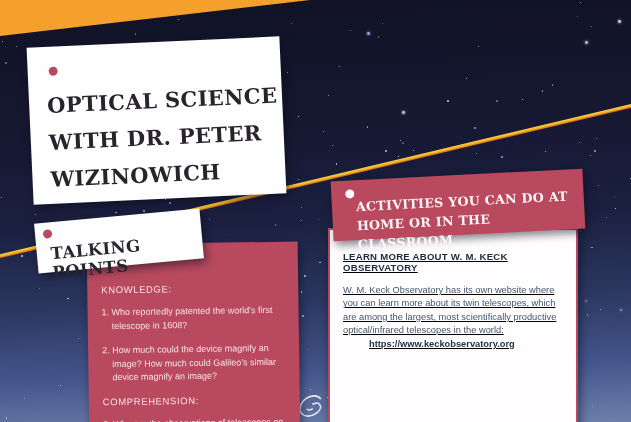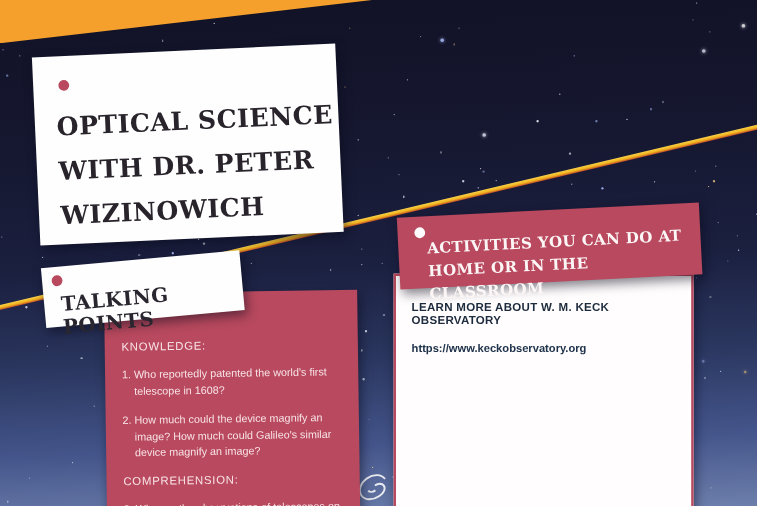--- a/index.html
+++ b/index.html
@@ -38,25 +38,25 @@
   .tp-section{font-size:9.5px;letter-spacing:.6px;margin:0 0 11px 0;}
   .tp-question{font-size:9px;line-height:13.5px;margin:0 0 11px 0;padding-left:10px;text-indent:-10px;}
   .card-tp-header{left:36px;top:216px;width:166px;height:50px;background:#fefefe;transform:rotate(-5.2deg);z-index:6;}
   .card-tp-header .pin-dot{left:8px;top:7px;}
   .tp-header-text{margin:22px 0 0 14px;color:#2a2630;font-family:"DejaVu Serif",serif;font-weight:700;
     font-size:16.5px;letter-spacing:.4px;}
 
   
   .card-keck{left:328px;top:228px;width:250px;height:212px;background:#fffdfd;border:2px solid var(--rose,#b8495e);
     box-sizing:border-box;z-index:4;}
-  .keck-content{margin:21px 12px 0 13px;}
+  .keck-content{margin:21px 12px 0 13px;text-decoration:underline;}
   .keck-heading{color:#1d2b3e;font-weight:700;font-size:9.6px;letter-spacing:.25px;margin:0 0 7px 0;}
   .keck-p{color:#42556b;font-size:9.3px;line-height:13.4px;margin:11px 0 0 0;}
   .keck-link{color:#20334c;font-weight:700;}
-  .keck-link.block{display:block;}
+  .keck-link.block{display:block;margin-left:26px;}
   .card-activities{left:332px;top:175px;width:252px;height:60px;background:var(--rose,#b8495e);transform:rotate(-2.9deg);z-index:7;}
   .card-activities .pin-dot{left:14px;top:9px;}
   .act-lines{margin:17px 0 0 24px;color:#fdf6f6;font-family:"DejaVu Serif",serif;font-weight:700;
     font-size:12.6px;line-height:19px;letter-spacing:.3px;}
 </style>
 </head>
 <body>
 
 <div class="stage" style="--rose: #b8495e; --orange: #f5a02c;">
   <div class="starfield" id="starfield">
@@ -266,21 +266,21 @@
   </div>
   <div class="card card-tp-header">
     <div class="pin-dot dot-rose"></div>
     <div class="tp-header-text">TALKING POINTS</div>
   </div>
 
   <div class="card card-keck">
     <div class="keck-content">
       <div class="keck-heading">LEARN MORE ABOUT W. M. KECK OBSERVATORY</div>
       <div>
-          <p class="keck-p"><span class="keck-link block">https://www.keckobservatory.org</span></p>
+          <p class="keck-p"><span>W. M. Keck Observatory has its own website where you can learn more about its twin telescopes, which are among the largest, most scientifically productive optical/infrared telescopes in the world:</span><span class="keck-link block">https://www.keckobservatory.org</span></p>
         </div>
     </div>
   </div>
   <div class="card card-activities">
     <div class="pin-dot dot-white"></div>
     <div class="act-lines">
       <div>ACTIVITIES YOU CAN DO AT</div>
       <div>HOME OR IN THE CLASSROOM</div>
     </div>
   </div>

